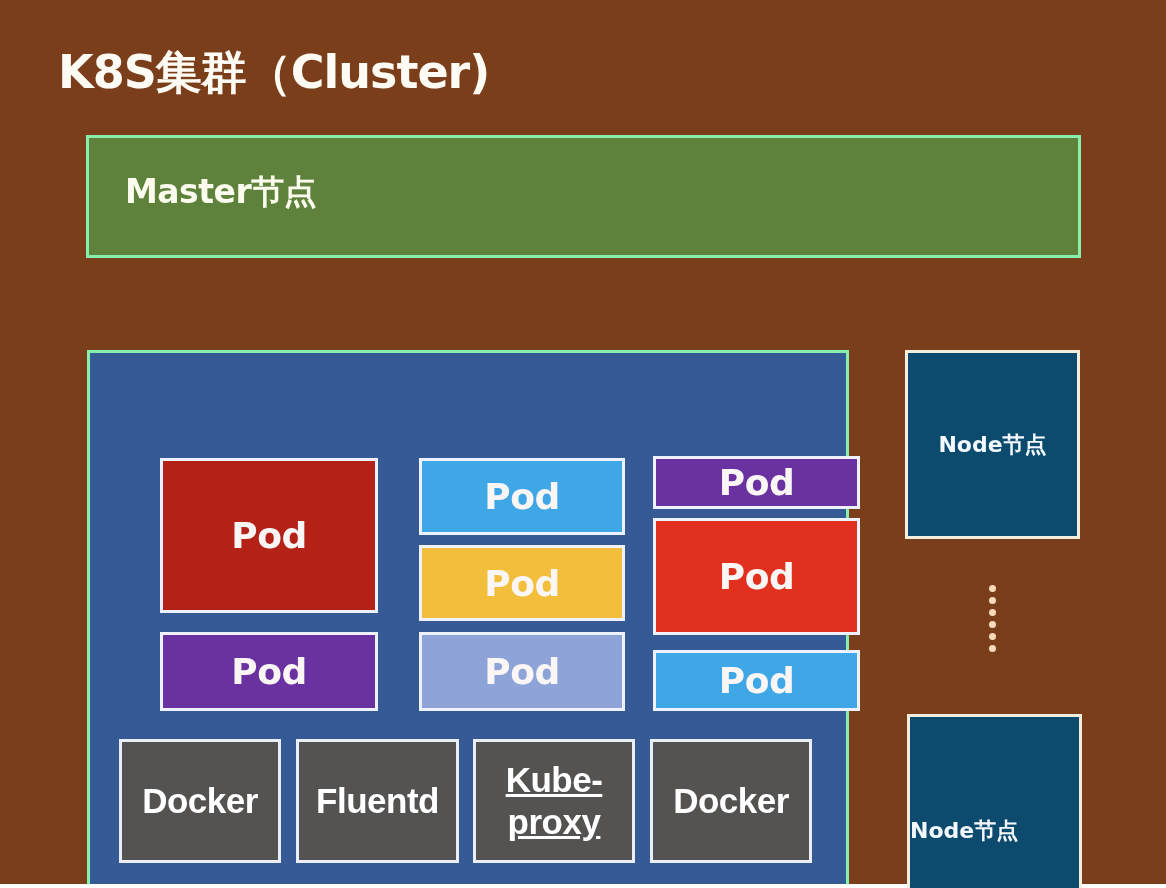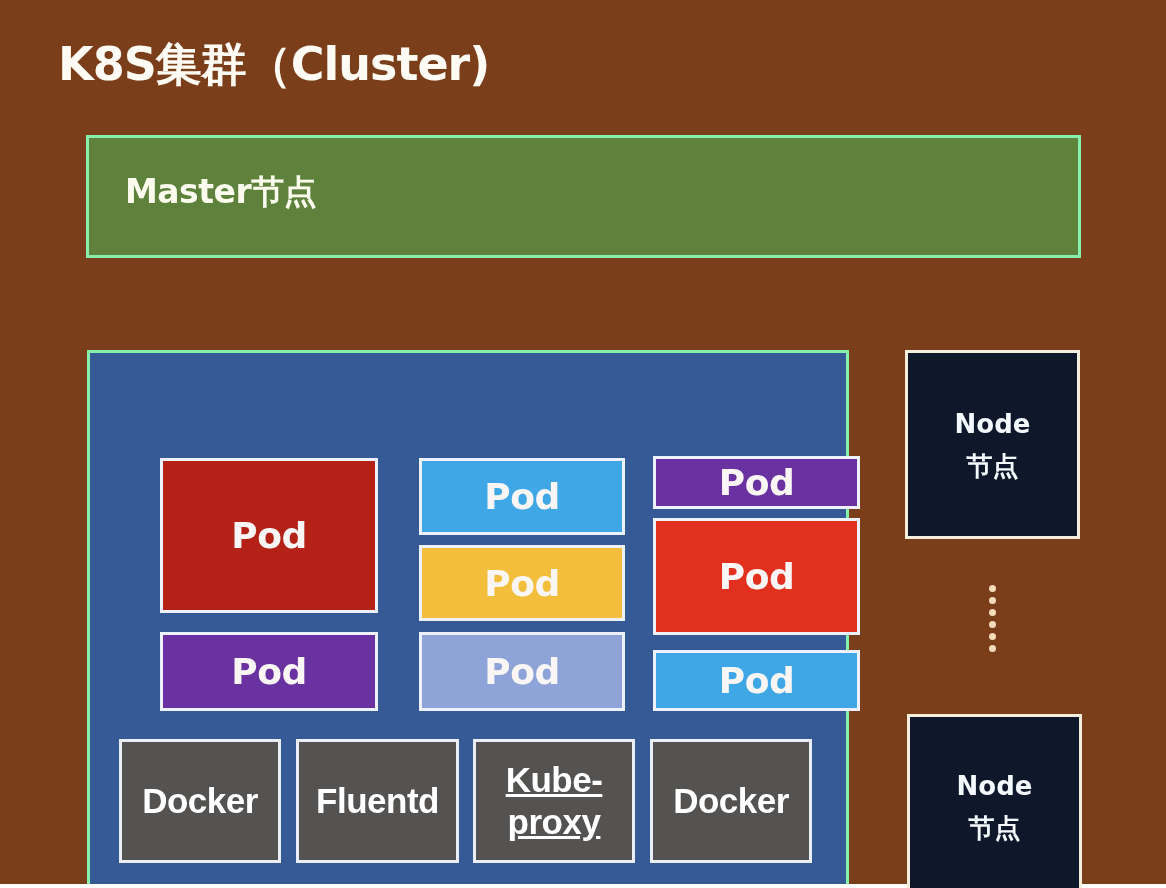--- a/index.html
+++ b/index.html
@@ -21,21 +21,21 @@
     }
     .bottom-strip-left {
       position: absolute; left: 0; top: 884px; width: 900px; height: 4px; background: #ffffff;
     }
     .bottom-strip-right {
       position: absolute; left: 1094px; top: 884px; width: 72px; height: 4px; background: #ffffff;
     }
     .title {
       position: absolute;
       left: 58px;
-      top: 34px;
+      top: 42px;
       font-size: 46px;
       font-weight: bold;
       letter-spacing: -1px;
       color: #fdfbf3;
       white-space: nowrap;
     }
     .box {
       position: absolute;
       box-sizing: border-box;
       border: 3px solid #86efac;
@@ -82,26 +82,26 @@
       font-size: 35px;
       font-weight: bold;
       line-height: 42px;
       color: #ffffff;
       letter-spacing: -0.5px;
     }
     .node-small {
       position: absolute;
       box-sizing: border-box;
       border: 3px solid #f3efdc;
-      background: #0f172a;
+      background: #0c4a6e;
       display: flex;
-      flex-direction: column;
+      flex-direction: row;
       align-items: center;
       justify-content: center;
-      font-size: 26px;
+      font-size: 22px;
       font-weight: bold;
       line-height: 42px;
       color: #f4f8ff;
     }
     .ellipsis-dot {
       position: absolute;
       width: 7px; height: 7px;
       border-radius: 50%;
       background: #f6dcb8;
     }

